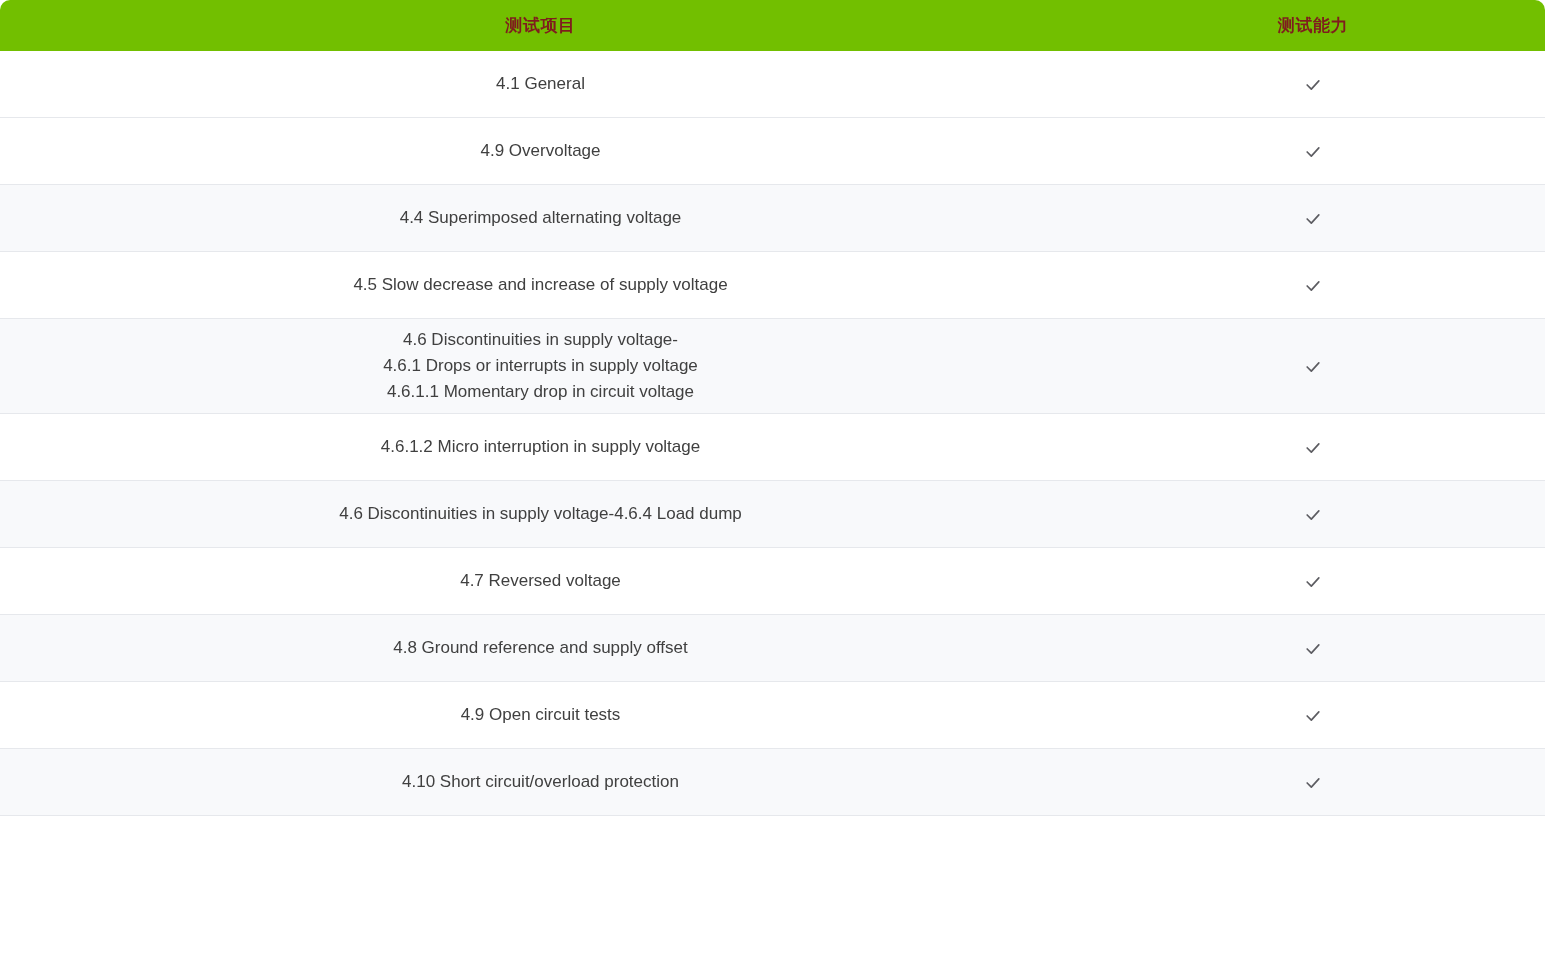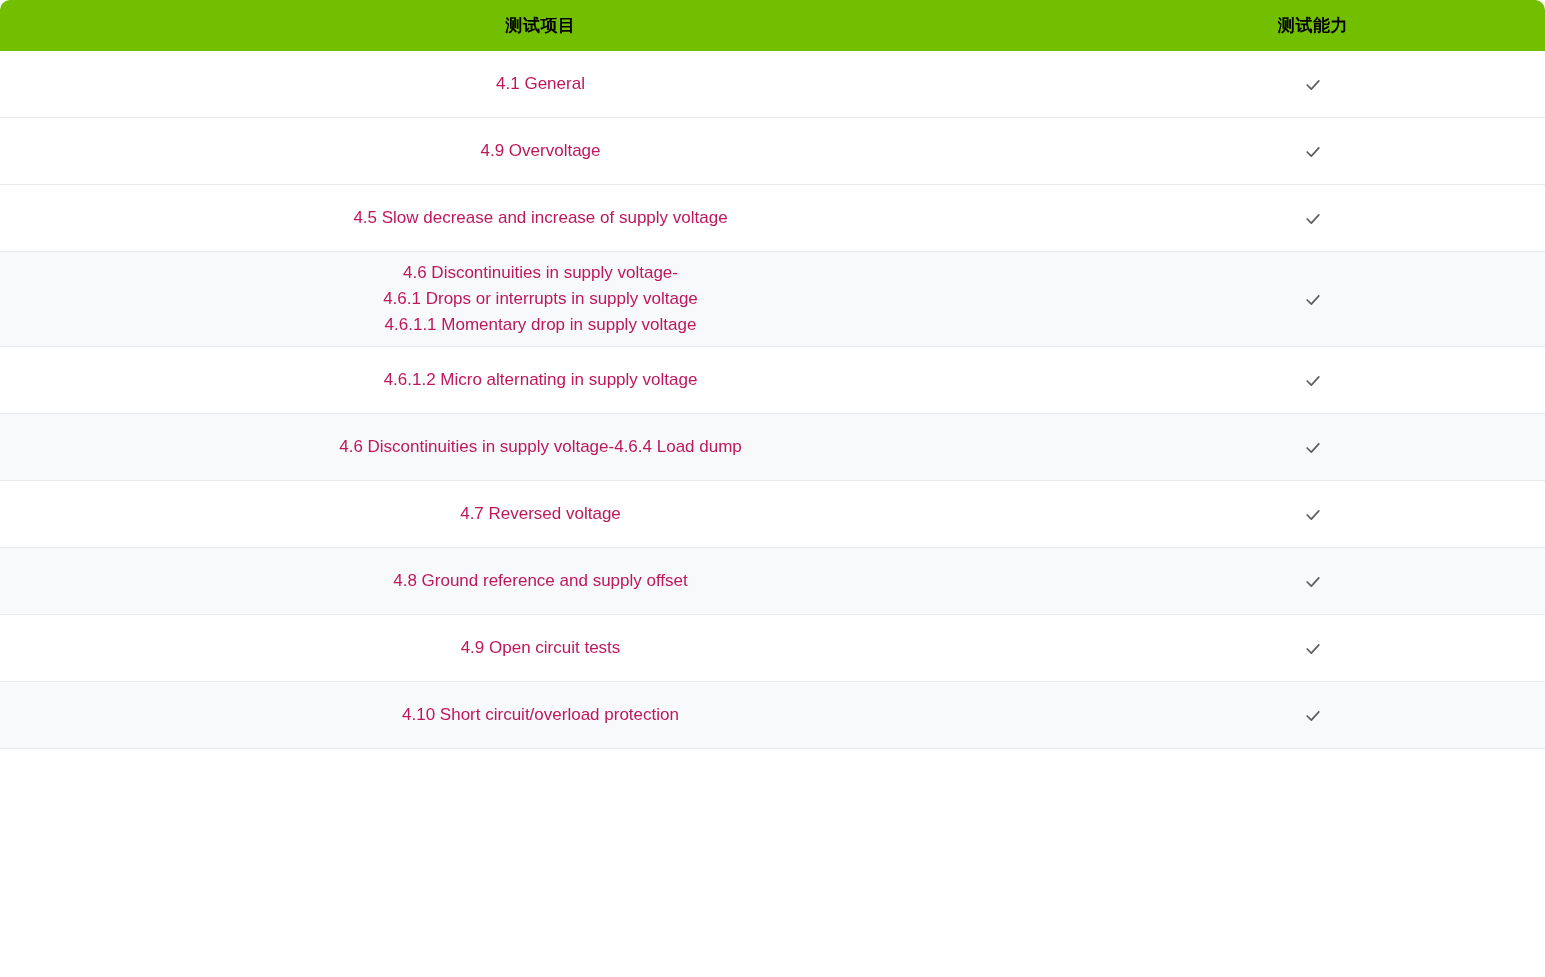--- a/index.html
+++ b/index.html
@@ -17,21 +17,21 @@
 
   .capability-table {
     width: 1545px;
     border-collapse: collapse;
     table-layout: fixed;
   }
 
   
   .capability-table thead th {
     background: #72bf00;
-    color: #000000;
+    color: #7f1d1d;
     font-size: 17px;
     font-weight: bold;
     letter-spacing: 0.6px;
     height: 51px;
     padding: 0;
     text-align: center;
     vertical-align: middle;
     border: none;
   }
   .capability-table thead th.col-item {
@@ -49,21 +49,21 @@
   }
   .capability-table tbody tr.alt {
     background: #f8f9fb;
   }
   .capability-table tbody td {
     height: 50px;
     padding: 8px 10px;
     text-align: center;
     vertical-align: middle;
     font-size: 17px;
-    color: #be185d;
+    color: #404040;
     border-bottom: 1px solid #e6e8ec;
     line-height: 26px;
     font-weight: 400;
   }
   .capability-table tbody td.cap-cell {
     color: #5a5a5f;
   }
 
   .item-line {
     display: block;
@@ -100,41 +100,49 @@
             </svg></span></td>
       </tr>
       <tr>
         <td class="item-cell">
           <span class="item-line">4.9 Overvoltage</span>
         </td>
         <td class="cap-cell"><span class="check-icon"><svg viewBox="0 0 24 24" width="20" height="20" fill="none" stroke="#5c5c61" stroke-width="2" stroke-linecap="round" stroke-linejoin="round">
               <polyline points="5,12 10,17 19,7"></polyline>
             </svg></span></td>
       </tr>
+      <tr class="alt">
+        <td class="item-cell">
+          <span class="item-line">4.4 Superimposed alternating voltage</span>
+        </td>
+        <td class="cap-cell"><span class="check-icon"><svg viewBox="0 0 24 24" width="20" height="20" fill="none" stroke="#5c5c61" stroke-width="2" stroke-linecap="round" stroke-linejoin="round">
+              <polyline points="5,12 10,17 19,7"></polyline>
+            </svg></span></td>
+      </tr>
       <tr>
         <td class="item-cell">
           <span class="item-line">4.5 Slow decrease and increase of supply voltage</span>
         </td>
         <td class="cap-cell"><span class="check-icon"><svg viewBox="0 0 24 24" width="20" height="20" fill="none" stroke="#5c5c61" stroke-width="2" stroke-linecap="round" stroke-linejoin="round">
               <polyline points="5,12 10,17 19,7"></polyline>
             </svg></span></td>
       </tr>
       <tr class="alt">
         <td class="item-cell">
           <span class="item-line">4.6 Discontinuities in supply voltage-</span>
           <span class="item-line">4.6.1 Drops or interrupts in supply voltage</span>
-          <span class="item-line">4.6.1.1 Momentary drop in supply voltage</span>
+          <span class="item-line">4.6.1.1 Momentary drop in circuit voltage</span>
         </td>
         <td class="cap-cell"><span class="check-icon"><svg viewBox="0 0 24 24" width="20" height="20" fill="none" stroke="#5c5c61" stroke-width="2" stroke-linecap="round" stroke-linejoin="round">
               <polyline points="5,12 10,17 19,7"></polyline>
             </svg></span></td>
       </tr>
       <tr>
         <td class="item-cell">
-          <span class="item-line">4.6.1.2 Micro alternating in supply voltage</span>
+          <span class="item-line">4.6.1.2 Micro interruption in supply voltage</span>
         </td>
         <td class="cap-cell"><span class="check-icon"><svg viewBox="0 0 24 24" width="20" height="20" fill="none" stroke="#5c5c61" stroke-width="2" stroke-linecap="round" stroke-linejoin="round">
               <polyline points="5,12 10,17 19,7"></polyline>
             </svg></span></td>
       </tr>
       <tr class="alt">
         <td class="item-cell">
           <span class="item-line">4.6 Discontinuities in supply voltage-4.6.4 Load dump</span>
         </td>
         <td class="cap-cell"><span class="check-icon"><svg viewBox="0 0 24 24" width="20" height="20" fill="none" stroke="#5c5c61" stroke-width="2" stroke-linecap="round" stroke-linejoin="round">

